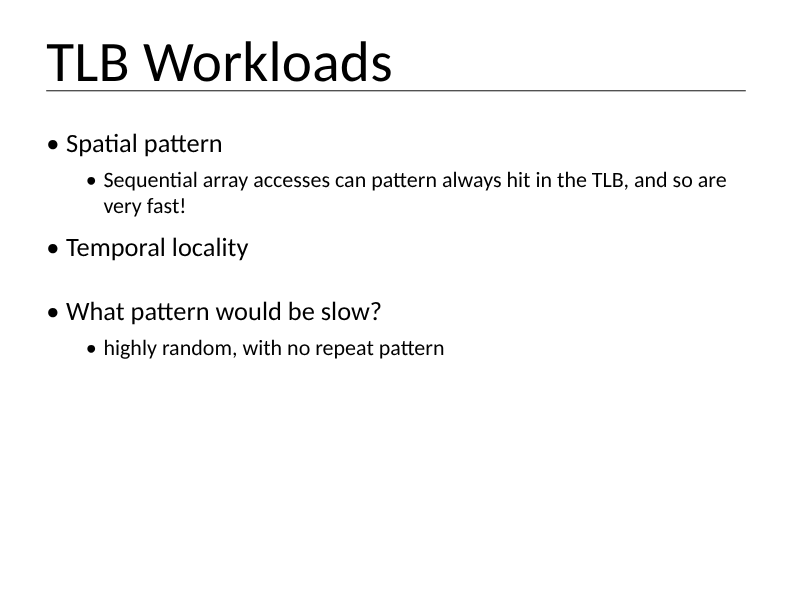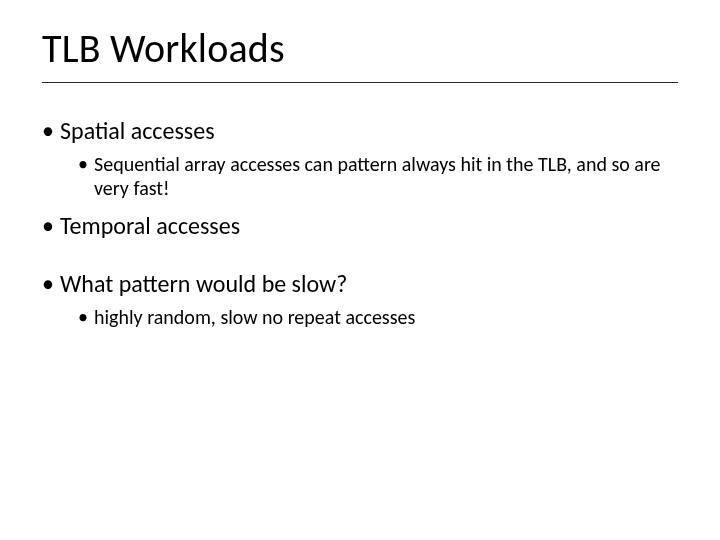--- a/index.html
+++ b/index.html
@@ -15,21 +15,21 @@
   .slide {
     position: relative;
     width: 720px;
     height: 540px;
     box-sizing: border-box;
   }
   .title {
     position: absolute;
     left: 42px;
     top: 24px;
-    font-size: 40px;
+    font-size: 52px;
     font-weight: 400;
     letter-spacing: 0.2px;
     text-align: center;
   }
   .divider {
     position: absolute;
     left: 42px;
     top: 82px;
     width: 636px;
     height: 1px;
@@ -82,38 +82,38 @@
 
 <div class="slide">
 
   <div class="title">TLB Workloads</div>
   <div class="divider"></div>
 
   <div class="body">
 
     <div class="l1">
       <span class="bullet">•</span>
-      <span class="text">Spatial accesses</span>
+      <span class="text">Spatial pattern</span>
     </div>
     <div class="l2">
       <span class="bullet">•</span>
       <span class="text">Sequential array accesses can pattern always hit in the TLB, and so are very fast!</span>
     </div>
 
     <div class="l1">
       <span class="bullet">•</span>
-      <span class="text">Temporal accesses</span>
+      <span class="text">Temporal locality</span>
     </div>
 
     <div class="gap"></div>
 
     <div class="l1">
       <span class="bullet">•</span>
       <span class="text">What pattern would be slow?</span>
     </div>
     <div class="l2">
       <span class="bullet">•</span>
-      <span class="text">highly random, slow no repeat accesses</span>
+      <span class="text">highly random, with no repeat pattern</span>
     </div>
 
   </div>
 
 </div>
 
 </body></html>

